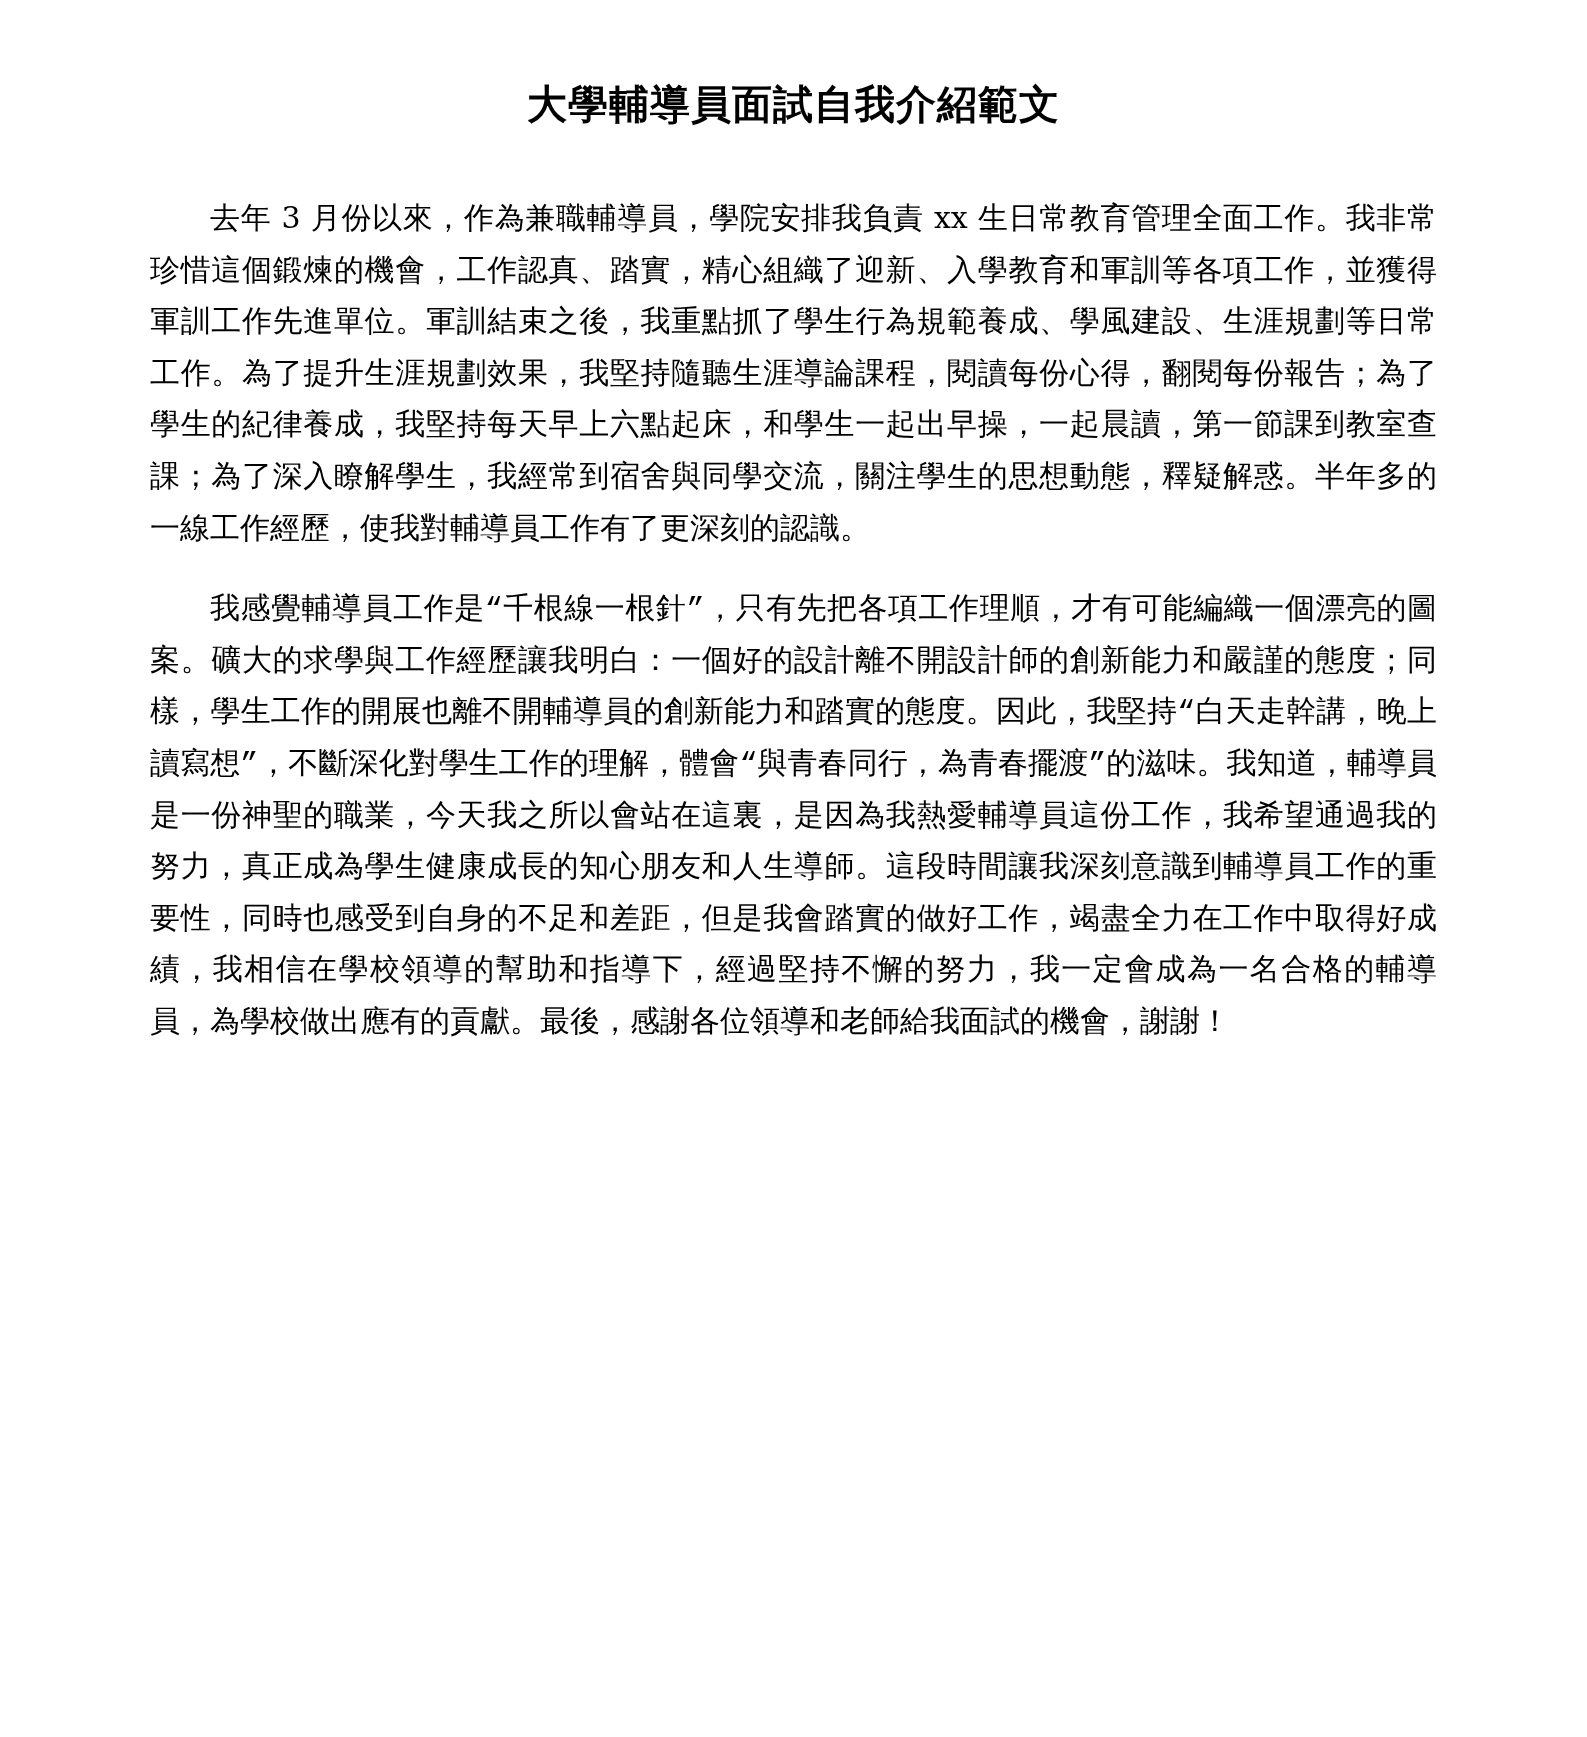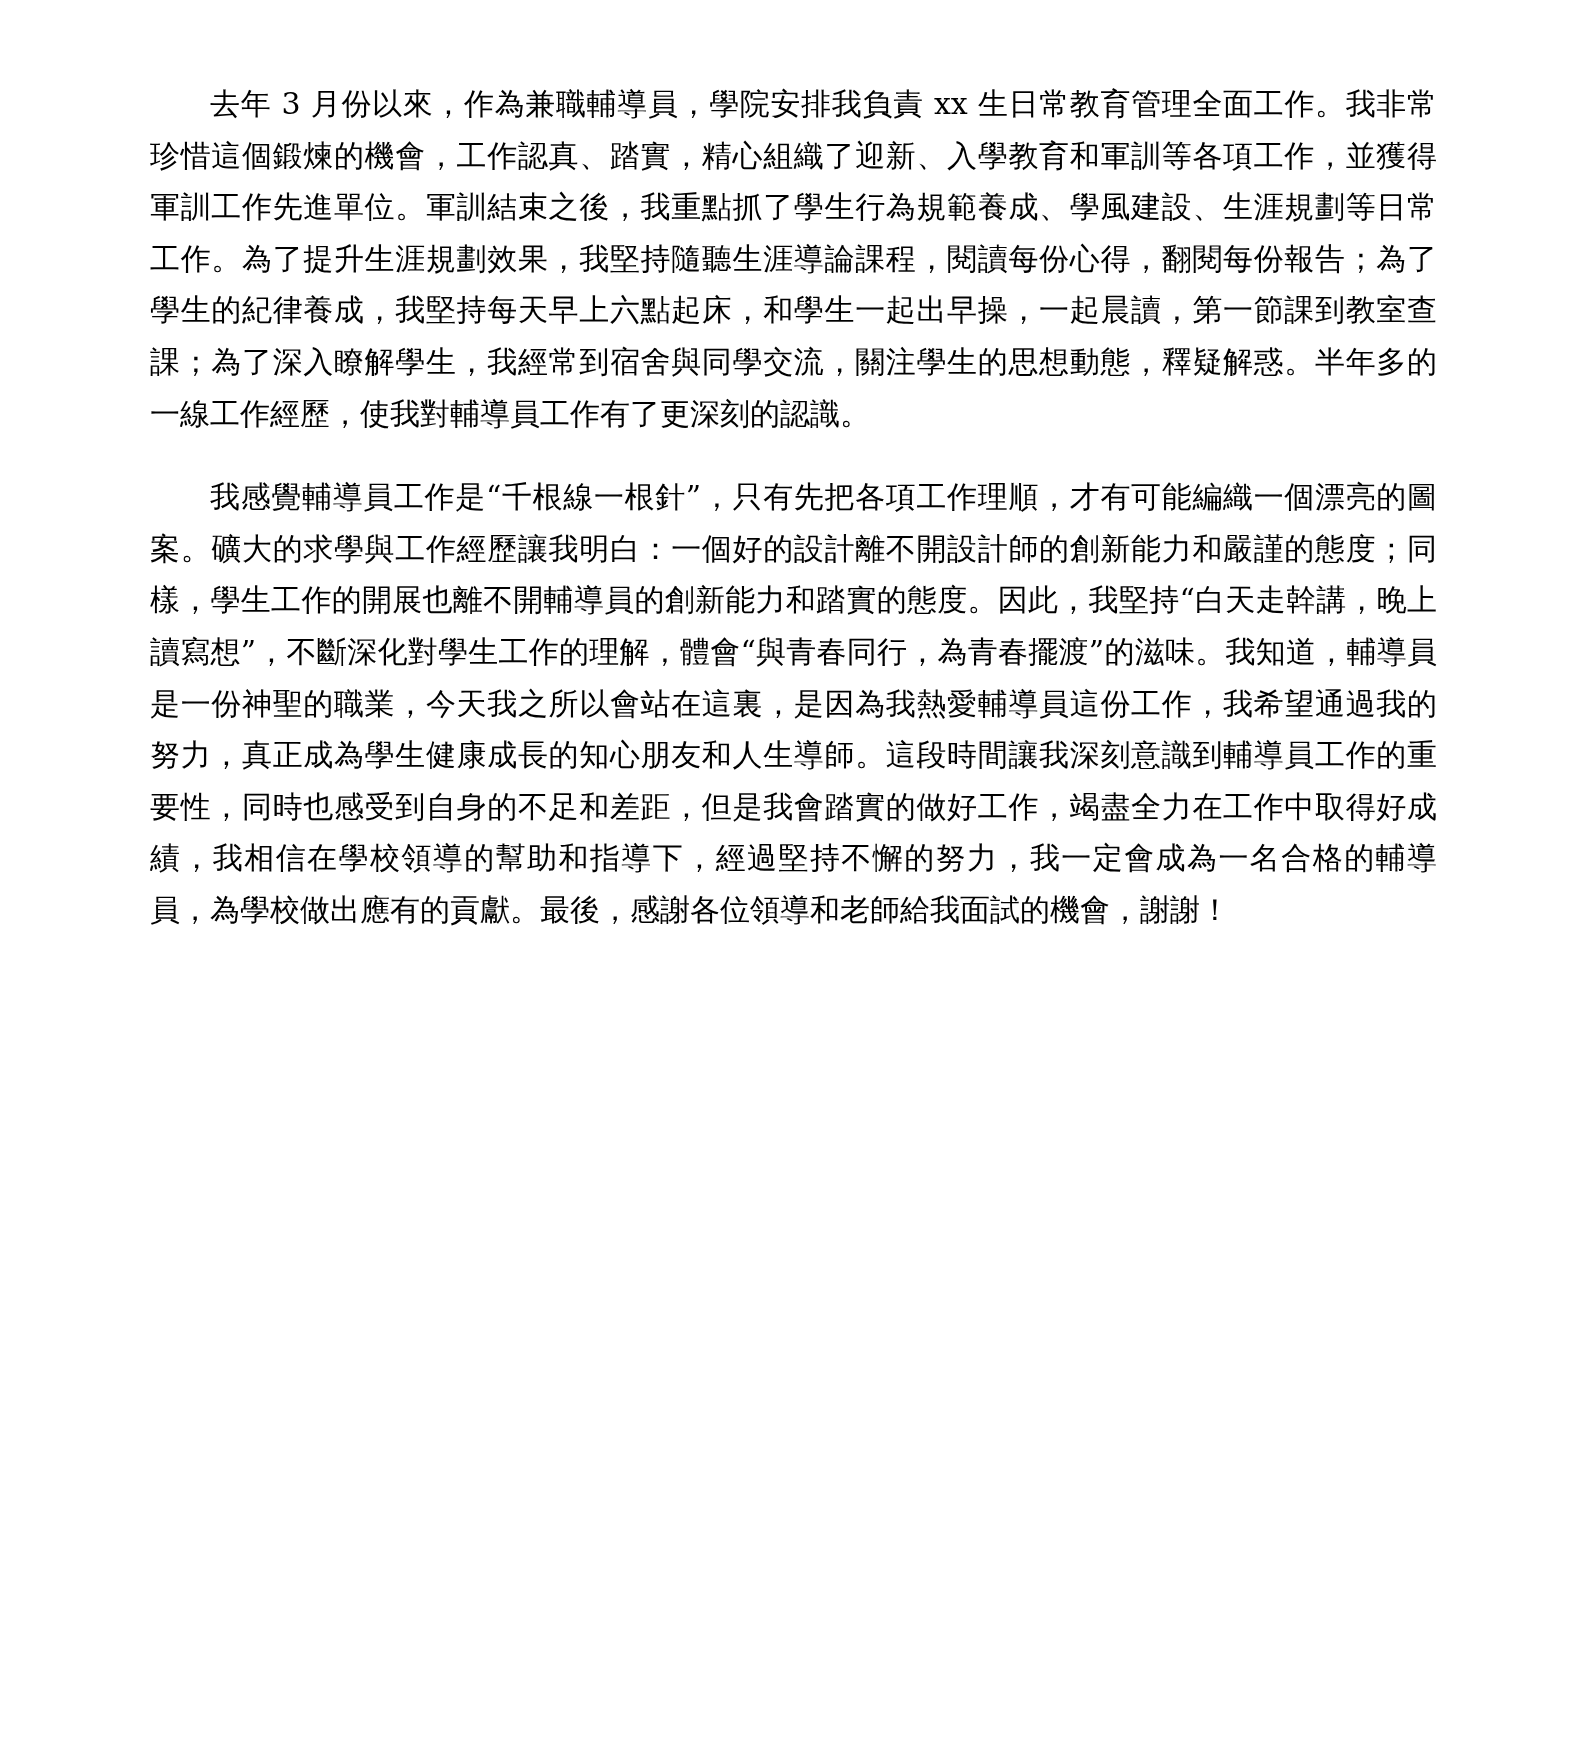--- a/index.html
+++ b/index.html
@@ -41,27 +41,29 @@
     font-size: 30px;
     line-height: 1.72;
     margin: 0 0 32px 0;
     text-indent: 2em;
     text-align: justify;
     text-justify: inter-ideograph;
     word-break: break-all;
   }
   .para:last-child {
     margin-bottom: 0;
+    font-family: Liberation Mono, monospace;
   }
 </style>
 </head>
 <body>
 
 <div class="page">
 
+  <h1 class="doc-title">大學輔導員面試自我介紹範文</h1>
 
 
 
   <p class="para">去年 3 月份以來，作為兼職輔導員，學院安排我負責 xx 生日常教育管理全面工作。我非常珍惜這個鍛煉的機會，工作認真、踏實，精心組織了迎新、入學教育和軍訓等各項工作，並獲得軍訓工作先進單位。軍訓結束之後，我重點抓了學生行為規範養成、學風建設、生涯規劃等日常工作。為了提升生涯規劃效果，我堅持隨聽生涯導論課程，閱讀每份心得，翻閱每份報告；為了學生的紀律養成，我堅持每天早上六點起床，和學生一起出早操，一起晨讀，第一節課到教室查課；為了深入瞭解學生，我經常到宿舍與同學交流，關注學生的思想動態，釋疑解惑。半年多的一線工作經歷，使我對輔導員工作有了更深刻的認識。</p>
 
   <p class="para">我感覺輔導員工作是“千根線一根針”，只有先把各項工作理順，才有可能編織一個漂亮的圖案。礦大的求學與工作經歷讓我明白：一個好的設計離不開設計師的創新能力和嚴謹的態度；同樣，學生工作的開展也離不開輔導員的創新能力和踏實的態度。因此，我堅持“白天走幹講，晚上讀寫想”，不斷深化對學生工作的理解，體會“與青春同行，為青春擺渡”的滋味。我知道，輔導員是一份神聖的職業，今天我之所以會站在這裏，是因為我熱愛輔導員這份工作，我希望通過我的努力，真正成為學生健康成長的知心朋友和人生導師。這段時間讓我深刻意識到輔導員工作的重要性，同時也感受到自身的不足和差距，但是我會踏實的做好工作，竭盡全力在工作中取得好成績，我相信在學校領導的幫助和指導下，經過堅持不懈的努力，我一定會成為一名合格的輔導員，為學校做出應有的貢獻。最後，感謝各位領導和老師給我面試的機會，謝謝！</p>
 
 </div>
 
 </body></html>

